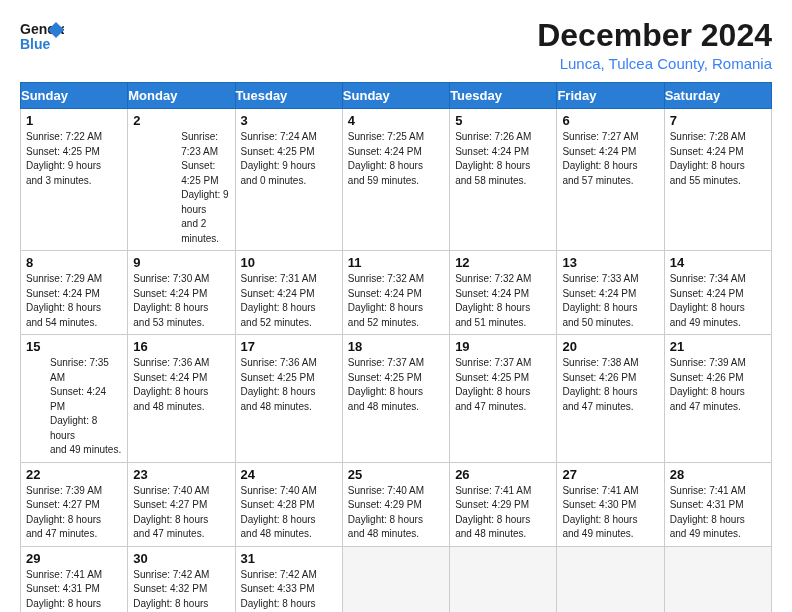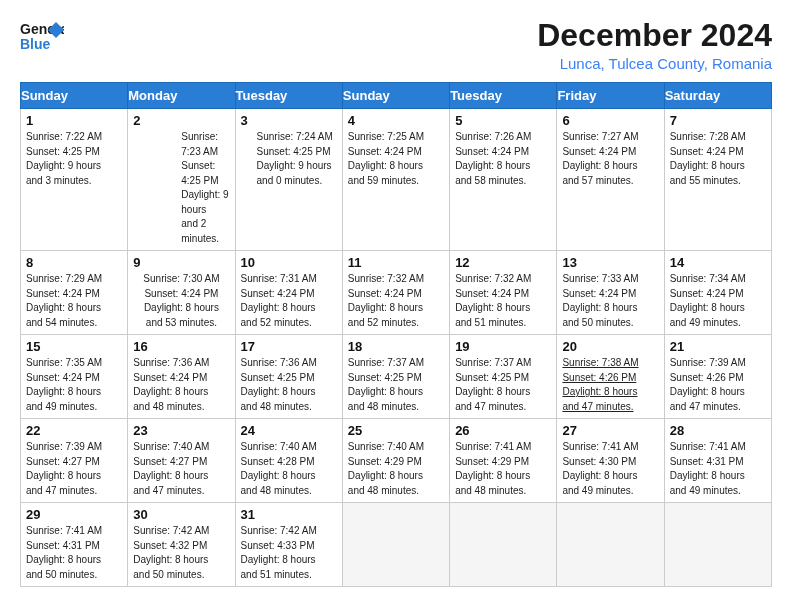--- a/index.html
+++ b/index.html
@@ -123,21 +123,21 @@
           </td>
           <td>
             <span class="day-num">2</span>
             <div class="day-info" style="white-space: pre-line; margin-left: 48px;">Sunrise: 7:23 AM
 Sunset: 4:25 PM
 Daylight: 9 hours
 and 2 minutes.</div>
           </td>
           <td>
             <span class="day-num">3</span>
-            <div class="day-info" style="white-space: pre-line; margin-left: 16px;">Sunrise: 7:24 AM
+            <div class="day-info" style="white-space: pre-line;">Sunrise: 7:24 AM
 Sunset: 4:25 PM
 Daylight: 9 hours
 and 0 minutes.</div>
           </td>
           <td>
             <span class="day-num">4</span>
             <div class="day-info" style="white-space: pre-line;">Sunrise: 7:25 AM
 Sunset: 4:24 PM
 Daylight: 8 hours
 and 59 minutes.</div>
@@ -167,21 +167,21 @@
         <tr>
           <td>
             <span class="day-num">8</span>
             <div class="day-info" style="white-space: pre-line;">Sunrise: 7:29 AM
 Sunset: 4:24 PM
 Daylight: 8 hours
 and 54 minutes.</div>
           </td>
           <td>
             <span class="day-num">9</span>
-            <div class="day-info" style="white-space: pre-line; text-align: center;">Sunrise: 7:30 AM
+            <div class="day-info" style="white-space: pre-line;">Sunrise: 7:30 AM
 Sunset: 4:24 PM
 Daylight: 8 hours
 and 53 minutes.</div>
           </td>
           <td>
             <span class="day-num">10</span>
             <div class="day-info" style="white-space: pre-line;">Sunrise: 7:31 AM
 Sunset: 4:24 PM
 Daylight: 8 hours
 and 52 minutes.</div>
@@ -211,21 +211,21 @@
             <span class="day-num">14</span>
             <div class="day-info" style="white-space: pre-line;">Sunrise: 7:34 AM
 Sunset: 4:24 PM
 Daylight: 8 hours
 and 49 minutes.</div>
           </td>
         </tr>
         <tr>
           <td>
             <span class="day-num">15</span>
-            <div class="day-info" style="white-space: pre-line;">Sunrise: 7:35 AM
+            <div class="day-info" style="white-space: pre-line; margin-left: 24px;">Sunrise: 7:35 AM
 Sunset: 4:24 PM
 Daylight: 8 hours
 and 49 minutes.</div>
           </td>
           <td>
             <span class="day-num">16</span>
             <div class="day-info" style="white-space: pre-line;">Sunrise: 7:36 AM
 Sunset: 4:24 PM
 Daylight: 8 hours
 and 48 minutes.</div>
@@ -246,21 +246,21 @@
           </td>
           <td>
             <span class="day-num">19</span>
             <div class="day-info" style="white-space: pre-line;">Sunrise: 7:37 AM
 Sunset: 4:25 PM
 Daylight: 8 hours
 and 47 minutes.</div>
           </td>
           <td>
             <span class="day-num">20</span>
-            <div class="day-info" style="white-space: pre-line; text-decoration: underline;">Sunrise: 7:38 AM
+            <div class="day-info" style="white-space: pre-line;">Sunrise: 7:38 AM
 Sunset: 4:26 PM
 Daylight: 8 hours
 and 47 minutes.</div>
           </td>
           <td>
             <span class="day-num">21</span>
             <div class="day-info" style="white-space: pre-line;">Sunrise: 7:39 AM
 Sunset: 4:26 PM
 Daylight: 8 hours
 and 47 minutes.</div>

